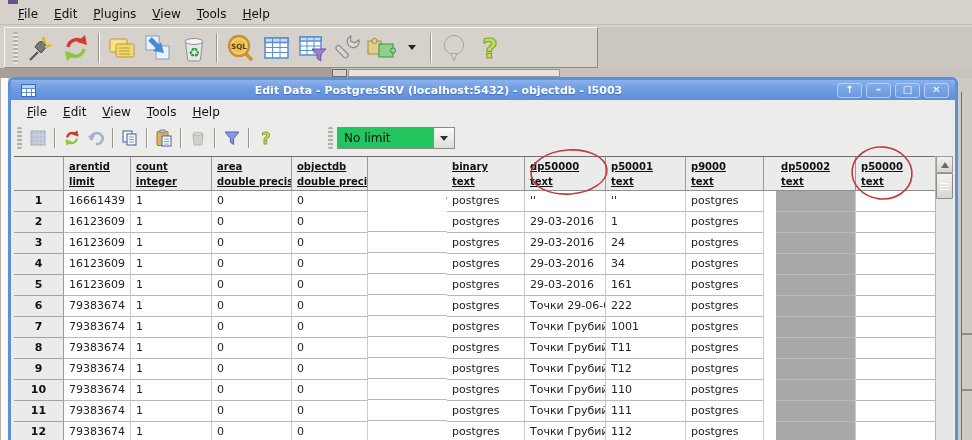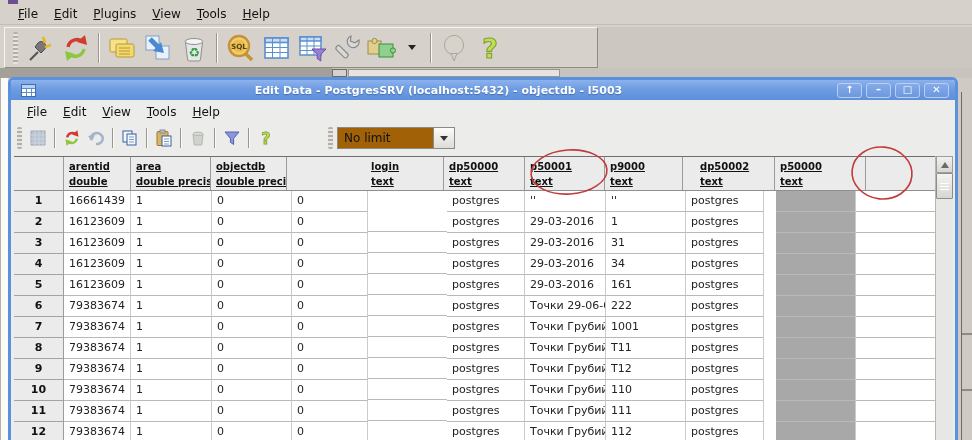--- a/index.html
+++ b/index.html
@@ -52,21 +52,21 @@
   .winbtns { display:flex; gap:4px; margin-right:2px; }
   .wbtn { width:25px; height:15px; background:linear-gradient(180deg,#86abe8,#6b99de);
     border:1px solid #b9cef2; border-radius:3px; color:#fff; font-size:10px; font-weight:bold;
     display:flex; align-items:center; justify-content:center; line-height:1; }
 
   .win-menubar { height:23px; display:flex; align-items:center; padding-left:8px; font-size:12px; background:#ececea; }
   .win-toolbar { height:30px; display:flex; align-items:center; background:#ececea; padding-left:2px; }
   .win-toolbar .grip { height:22px; }
   .win-toolbar .tbsep { height:20px; }
   .itbtn { width:24px; height:24px; display:flex; align-items:center; justify-content:center; }
-  .combo { width:97px; height:22px; background:#a16207; border:1px solid #8a8a88;
+  .combo { width:97px; height:22px; background:#22c55e; border:1px solid #8a8a88;
     font-size:12px; line-height:20px; padding-left:6px; color:#111; }
   .combo-btn { width:21px; height:22px; background:linear-gradient(#fbfbfa,#dedcd8);
     border:1px solid #8a8a88; border-left:none; display:flex; align-items:center; justify-content:center; }
   .combo-btn .dd-arrow { margin:0; border-top-color:#333; }
 
   
   .grid { position:relative; margin-left:3px; margin-top:3px; width:939px; height:287px; background:#fff; }
   .ghead { display:flex; height:35px; background:#ebebeb; border-top:1px solid #6f6f6f; border-bottom:1px solid #8f8f8f; }
   .hcell { border-right:1px solid #9b9b9b; padding:2px 0 0 5px; font-size:10px; font-weight:bold; line-height:15px;
     overflow:hidden; white-space:nowrap;text-decoration:underline; }
@@ -305,36 +305,40 @@
   </div>
 
   <div class="grid">
     <div class="ghead" id="grid-head">
         <div class="hcell c0">
           <span></span>
           <span></span>
         </div>
         <div class="hcell c1">
           <span>arentid</span>
-          <span>double</span>
+          <span>limit</span>
+        </div>
+        <div class="hcell c2">
+          <span>count</span>
+          <span>integer</span>
         </div>
         <div class="hcell c3">
           <span>area</span>
           <span>double precis</span>
         </div>
         <div class="hcell c4">
           <span>objectdb</span>
           <span>double precis</span>
         </div>
         <div class="hcell c5">
           <span>geometry</span>
           <span>bytea</span>
         </div>
         <div class="hcell c6">
-          <span>login</span>
+          <span>binary</span>
           <span>text</span>
         </div>
         <div class="hcell c7">
           <span>dp50000</span>
           <span>text</span>
         </div>
         <div class="hcell c8">
           <span>p50001</span>
           <span>text</span>
         </div>
@@ -382,21 +386,21 @@
         </div>
         <div class="grow">
           <div class="cell c0">3</div>
           <div class="cell c1">16123609</div>
           <div class="cell c2">1</div>
           <div class="cell c3">0</div>
           <div class="cell c4">0</div>
           <div class="cell c5">&lt;binary data&gt;</div>
           <div class="cell c6">postgres</div>
           <div class="cell c7">29-03-2016</div>
-          <div class="cell c8">31</div>
+          <div class="cell c8">24</div>
           <div class="cell c9">postgres</div>
           <div class="cell c10"></div>
           <div class="cell c11"></div>
         </div>
         <div class="grow">
           <div class="cell c0">4</div>
           <div class="cell c1">16123609</div>
           <div class="cell c2">1</div>
           <div class="cell c3">0</div>
           <div class="cell c4">0</div>

